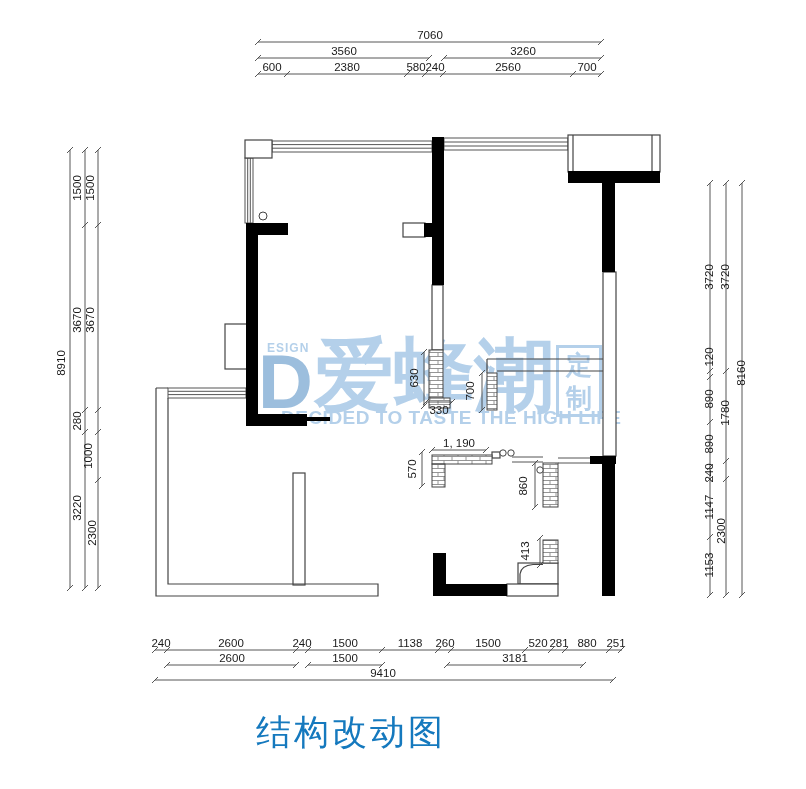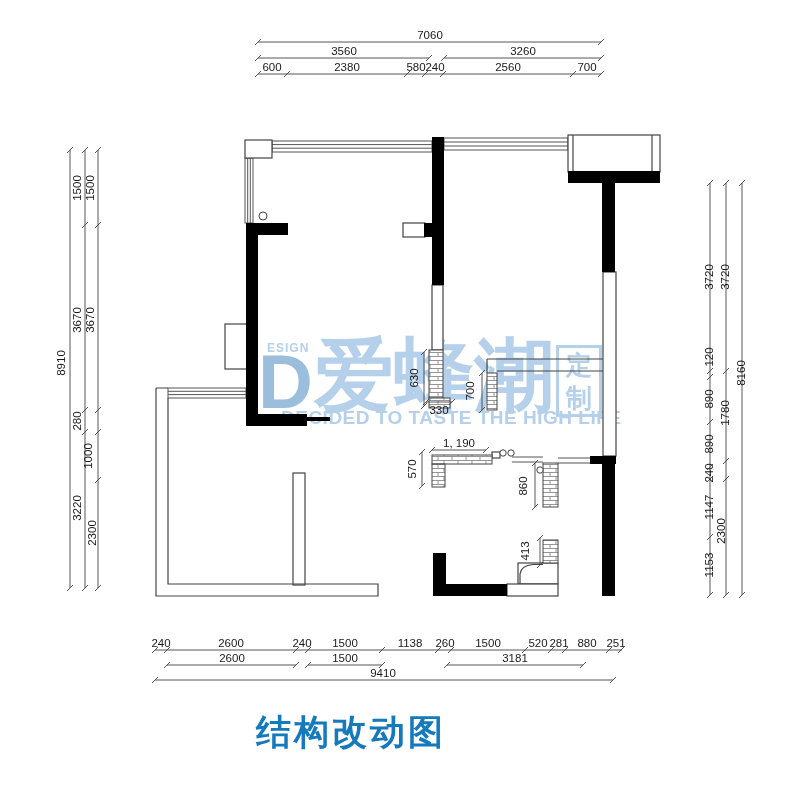--- a/index.html
+++ b/index.html
@@ -8,21 +8,21 @@
   .wm{position:absolute;z-index:1;font-family:"Liberation Sans",sans-serif;}
   .wm-esign{left:267px;top:341px;font-size:12px;font-weight:700;letter-spacing:1px;}
   .wm-logo{left:258px;top:344px;font-size:76px;font-weight:900;line-height:76px;}
   .wm-brand{left:314px;top:330px;font-size:80px;font-weight:700;line-height:92px;letter-spacing:0px;}
   .wm-box{left:556px;top:345px;width:40px;height:66px;border:3px solid #b4d0ea;
           display:flex;flex-direction:column;align-items:center;justify-content:space-around;}
   .wm-box span{font-size:26px;font-weight:700;line-height:28px;}
   .wm-slogan{left:281px;top:407px;font-size:19px;font-weight:700;letter-spacing:0.5px;white-space:nowrap;}
   .plan-svg{position:absolute;left:0;top:0;z-index:2;}
   .plan-title{position:absolute;z-index:3;left:0;top:709px;width:702px;text-align:center;
-              font-size:35px;font-weight:700;letter-spacing:3px;font-family:"Liberation Sans",sans-serif;}
+              font-size:35px;font-weight:400;letter-spacing:3px;font-family:"Liberation Sans",sans-serif;}
 </style>
 </head>
 <body>
 
 <div class="canvas">
 
   <div class="wm wm-esign" style="color: rgb(180, 208, 234);">ESIGN</div>
   <div class="wm wm-logo" style="color: rgb(156, 190, 221);">D</div>
   <div class="wm wm-brand" style="color: rgb(180, 208, 234);">爱蜂潮</div>
   <div class="wm wm-box" style="color: rgb(180, 208, 234); border-color: rgb(180, 208, 234);">

